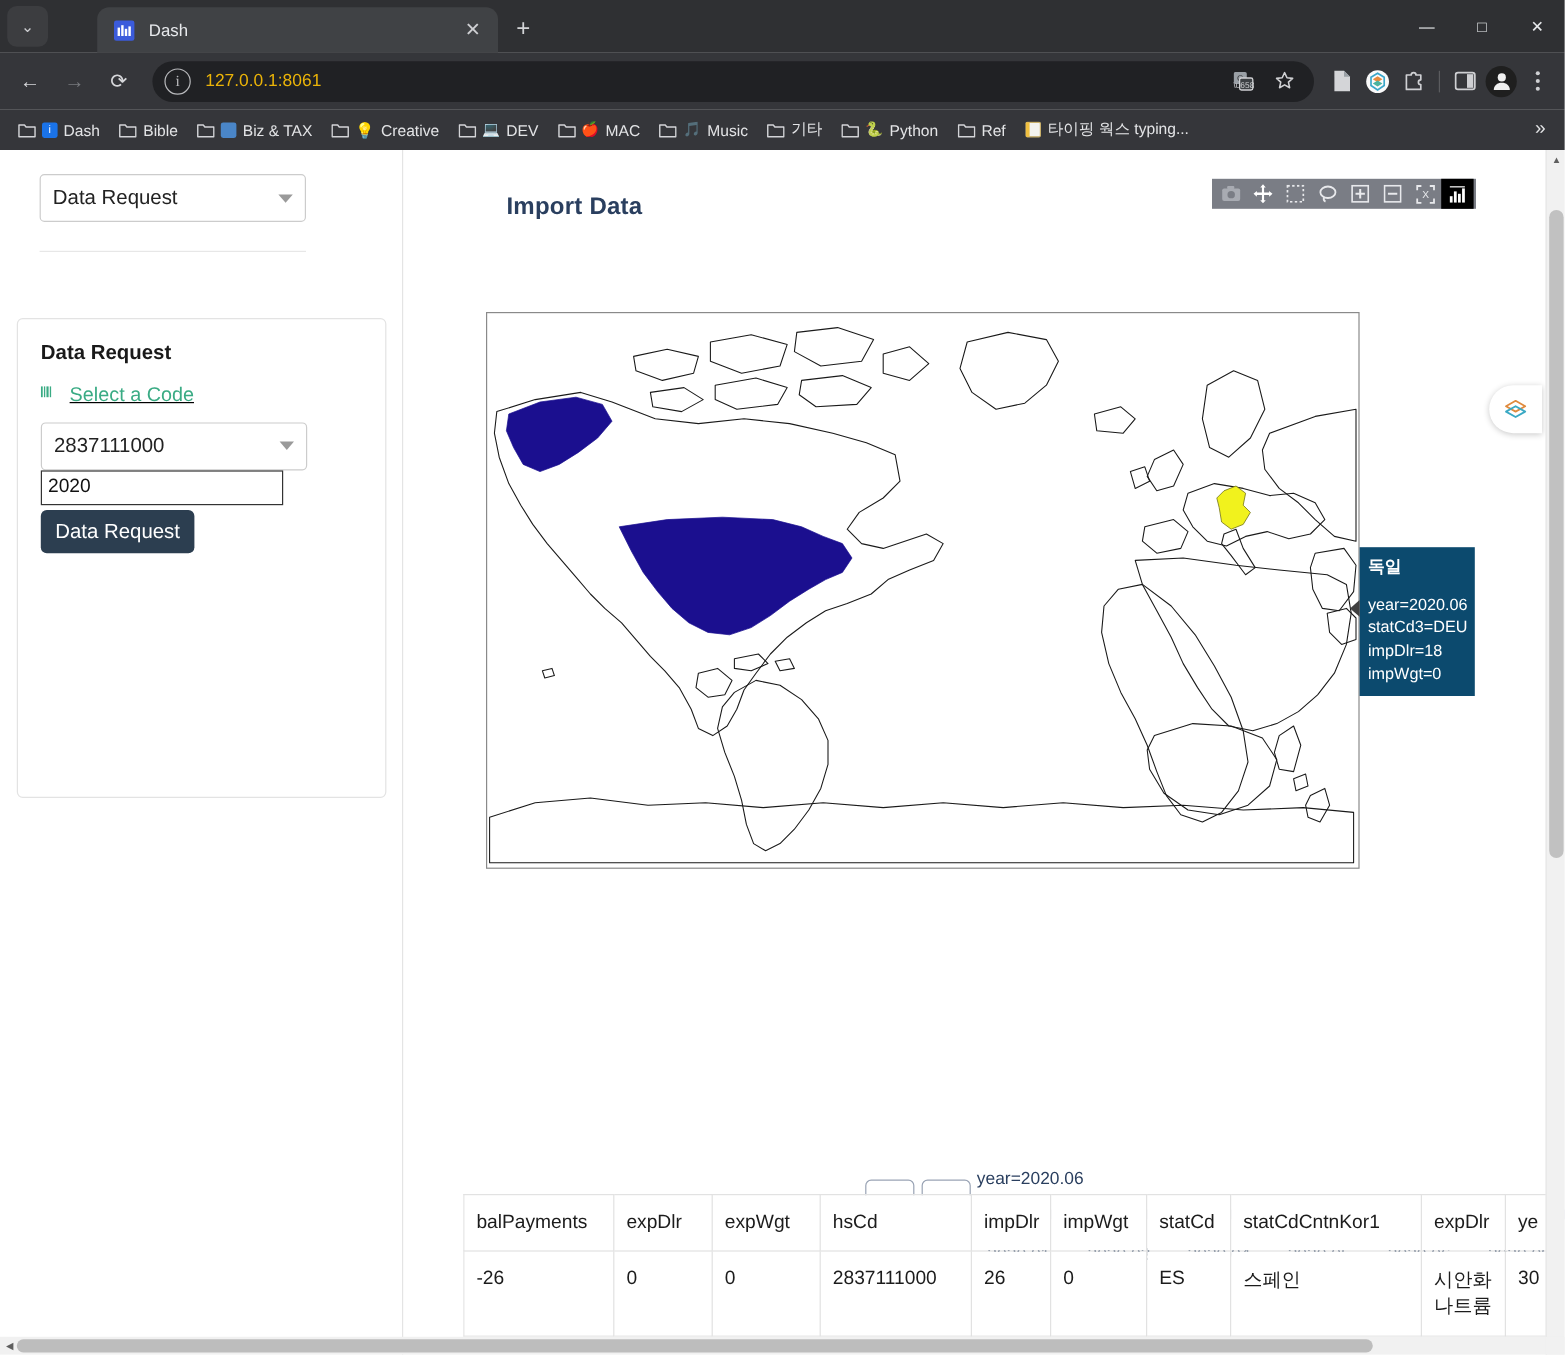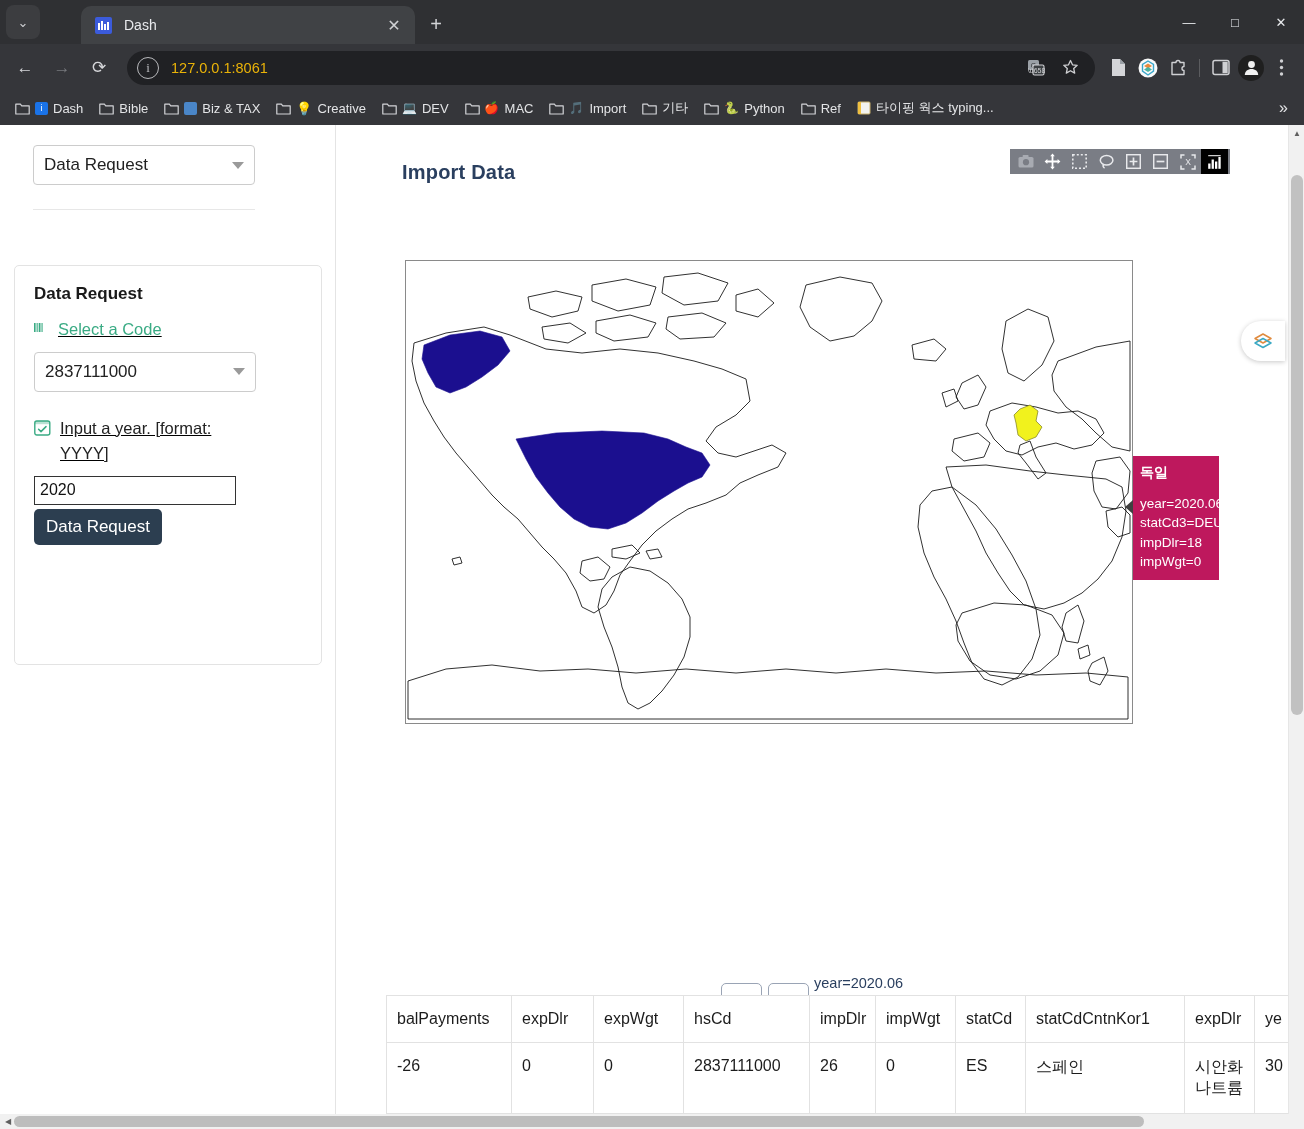--- a/index.html
+++ b/index.html
@@ -131,42 +131,42 @@
     border-radius:0;
   }
   .btn-req {
     margin-top: 4px; background:#2c3e50; color:#fff; border:none; border-radius:5px;
     font-size: 17px; padding: 8px 12px; font-family:"Liberation Sans",sans-serif;
   }
 
   
   .main { flex:1; position:relative; padding: 0 0 0 0; min-width:0; }
   .graphtitle {
-    position:absolute; left: 66px; top: 36px;
+    position:absolute; left: 86px; top: 36px;
     font-size: 20px; font-weight:bold; color:#2a3f5f;
     letter-spacing:.2px;
   }
   .modebar {
     position:absolute; right: 59px; top: 24px; height: 25px;
     background:#7a7d85; display:flex; align-items:center; padding: 0 2px; gap:0px;
   }
   .mb { width:27px;height:25px; display:flex;align-items:center;justify-content:center;}
   .mb svg { display:block; }
   .mb.active { background:#000; }
 
   .maparea {
     position:absolute; left: 69px; top: 135px;
     width: 728px; height: 464px;
     border: 1.5px solid #8a8a8a; background:#fff; overflow:hidden;
   }
   .maparea svg { display:block; }
 
   .tooltip {
-    position:absolute; left: 797px; top: 331px; width: 86px;
-    background:#be185d; color:#fff; padding: 6px 7px 9px 7px;
+    position:absolute; left: 797px; top: 331px; width: 96px;
+    background:#0c4a6e; color:#fff; padding: 6px 7px 9px 7px;
     font-size: 13.5px; line-height: 1.43;
   }
   .tooltip .tt-title { font-weight:bold; font-size:14px; margin-bottom: 12px; }
   .tooltip .tt-arrow {
     position:absolute; left:-8px; top: 44px;
     width:0;height:0;border-top:7px solid transparent;border-bottom:7px solid transparent;
     border-right:8px solid #404040;
   }
 
   
@@ -399,21 +399,21 @@
       </div>
       <div class="bm">
         <span class="bmico">
           <svg width="15" height="13" viewBox="0 0 15 13">
             <path d="M0.8 2.2h4.6l1.3 1.6h7.5v8.2H0.8z" fill="none" stroke="#d3d4d7" stroke-width="1.2" stroke-linejoin="round"></path>
           </svg>
         </span>
         <span class="bmico">
           <span style="color:#6ab7e8;font-size:12px;">🎵</span>
         </span>
-        <span>Import</span>
+        <span>Music</span>
       </div>
       <div class="bm">
         <span class="bmico">
           <svg width="15" height="13" viewBox="0 0 15 13">
             <path d="M0.8 2.2h4.6l1.3 1.6h7.5v8.2H0.8z" fill="none" stroke="#d3d4d7" stroke-width="1.2" stroke-linejoin="round"></path>
           </svg>
         </span>
         <span>기타</span>
       </div>
       <div class="bm">
@@ -470,30 +470,20 @@
               </svg>
             </span>
             <span class="ltxt">Select a Code</span>
           </div>
 
           <div class="dd" style="margin-left:0;margin-top:2px;">
             <span class="ddlabel">2837111000</span>
             <span class="caret"></span>
           </div>
 
-          <div class="fieldlabel lbl-dark" style="margin-top:24px;">
-            <span class="ico">
-              <svg width="17" height="17" viewBox="0 0 17 17">
-                <rect x="0.8" y="2" width="15" height="14" rx="2" fill="none" stroke="#3aab84" stroke-width="1.4"></rect>
-                <rect x="0.8" y="2" width="15" height="3.2" fill="#3aab84" opacity=".35"></rect>
-                <path d="M4.6 10.2l2.4 2.4 5-5" fill="none" stroke="#3aab84" stroke-width="1.5" stroke-linecap="round" stroke-linejoin="round"></path>
-              </svg>
-            </span>
-            <span class="ltxt" style="max-width:180px;">Input a year. [format: YYYY]</span>
-          </div>
 
           <input class="inp-year" type="text" value="2020" style="">
 
           <div>
             <button class="btn-req">Data Request</button>
           </div>
         </div>
       </div>
 
       <div class="main">

